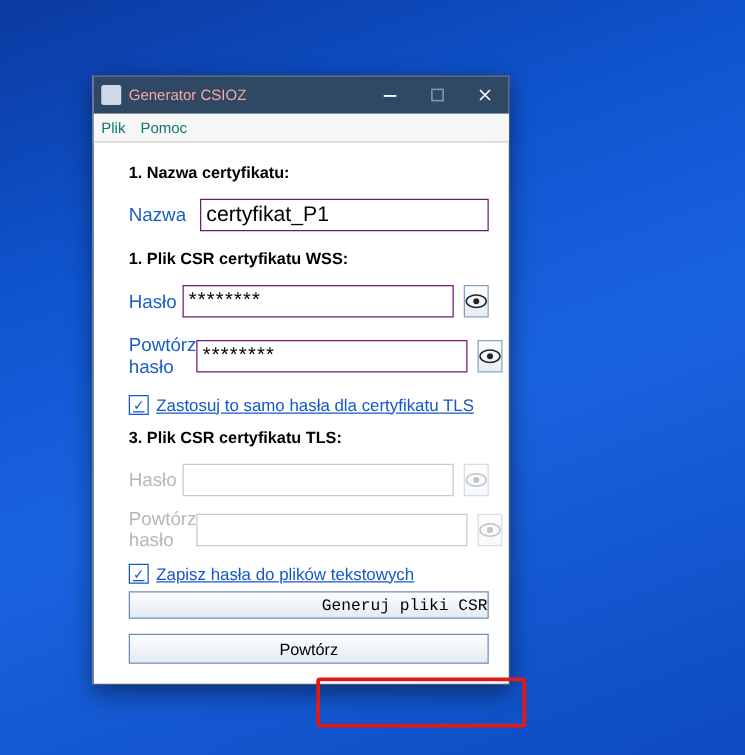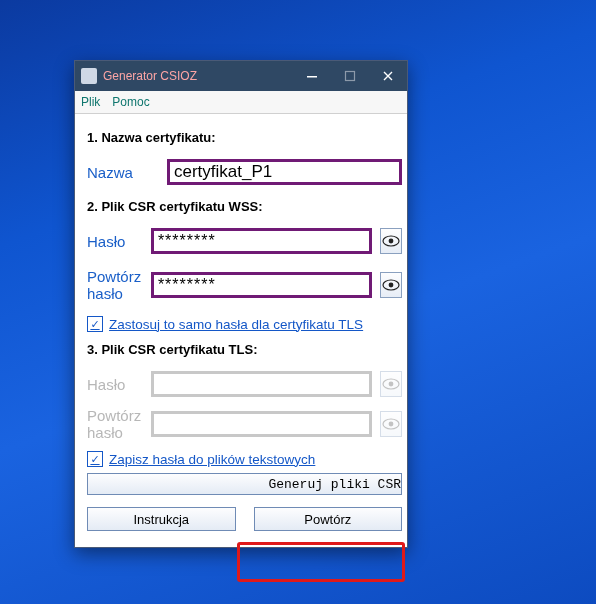--- a/index.html
+++ b/index.html
@@ -26,28 +26,28 @@
     width:38px;height:100%;display:flex;align-items:center;justify-content:center;
     font-size:14px;color:#fff;
   }
   .win-btn.dim{opacity:.45;}
   .win-btn svg{display:block;}
   .menubar{
     height:22px;background:#f7f7f7;border-bottom:1px solid #d0d0d0;
     display:flex;align-items:center;padding:0 6px;gap:12px;font-size:12px;color:#0f766e;
   }
   .menubar span{cursor:default;}
-  .body{padding:8px 5px 16px 12px;color:#000;position:relative;}
+  .body{padding:8px 16px 16px 12px;color:#000;position:relative;margin-left:16px;}
   .section-head{font-weight:bold;font-size:13px;margin:8px 0 14px 0;}
 
   .row{display:flex;align-items:center;margin-bottom:14px;}
   .row .lbl{width:108px;color:#1a5fc8;font-size:15px;}
   .row .lbl.disabled{color:#b7b7b7;}
   .input{
-    flex:1;height:26px;border:3px solid #701a75;background:#fff;
+    flex:1;height:26px;border:1px solid #701a75;background:#fff;
     font-size:16px;padding:0 4px;box-sizing:border-box;font-family:inherit;letter-spacing:1px;
   }
   .input.disabled{background:#fff;color:#b0b0b0;border-color:#c8c8c8;}
 
   .eye{
     width:36px;height:26px;margin-left:8px;border:1px solid #8aa0bf;
     background:linear-gradient(#fdfdfe,#e7edf6);display:flex;align-items:center;justify-content:center;
     box-sizing:border-box;
   }
   .eye.disabled{opacity:.35;}
@@ -110,21 +110,21 @@
   </div>
 
   <div class="body">
 
     <div class="section-head">1. Nazwa certyfikatu:</div>
     <div class="row first-row">
       <div class="lbl">Nazwa</div>
       <input class="input" value="certyfikat_P1" style="">
     </div>
 
-    <div class="section-head">2. Plik CSR certyfikatu WSS:</div>
+    <div class="section-head">1. Plik CSR certyfikatu WSS:</div>
     <div class="row">
       <div class="lbl">Hasło</div>
       <input class="input" value="********" style="">
       <div class="eye">
         <svg width="18" height="12" viewBox="0 0 18 12">
             <ellipse cx="9" cy="6" rx="8" ry="5" fill="none" stroke="#222" stroke-width="1.2"></ellipse>
             <circle cx="9" cy="6" r="2.4" fill="#222"></circle>
           </svg>
       </div>
     </div>
@@ -171,23 +171,20 @@
       <div class="chk">✓</div>
       <span>Zapisz hasła do plików tekstowych</span>
     </div>
 
     <div class="wide-btn" style="margin-top:4px;">
       <span>Generuj pliki CSR</span>
     </div>
 
     <div class="footer">
       <div class="foot-btn">
-        <span>Instrukcja</span>
-      </div>
-      <div class="foot-btn">
         <span>Powtórz</span>
       </div>
     </div>
 
     <div class="highlight-box" style="left:162px;top:428px;width:162px;height:34px;"></div>
 
   </div>
 </div>
 
 </body></html>

